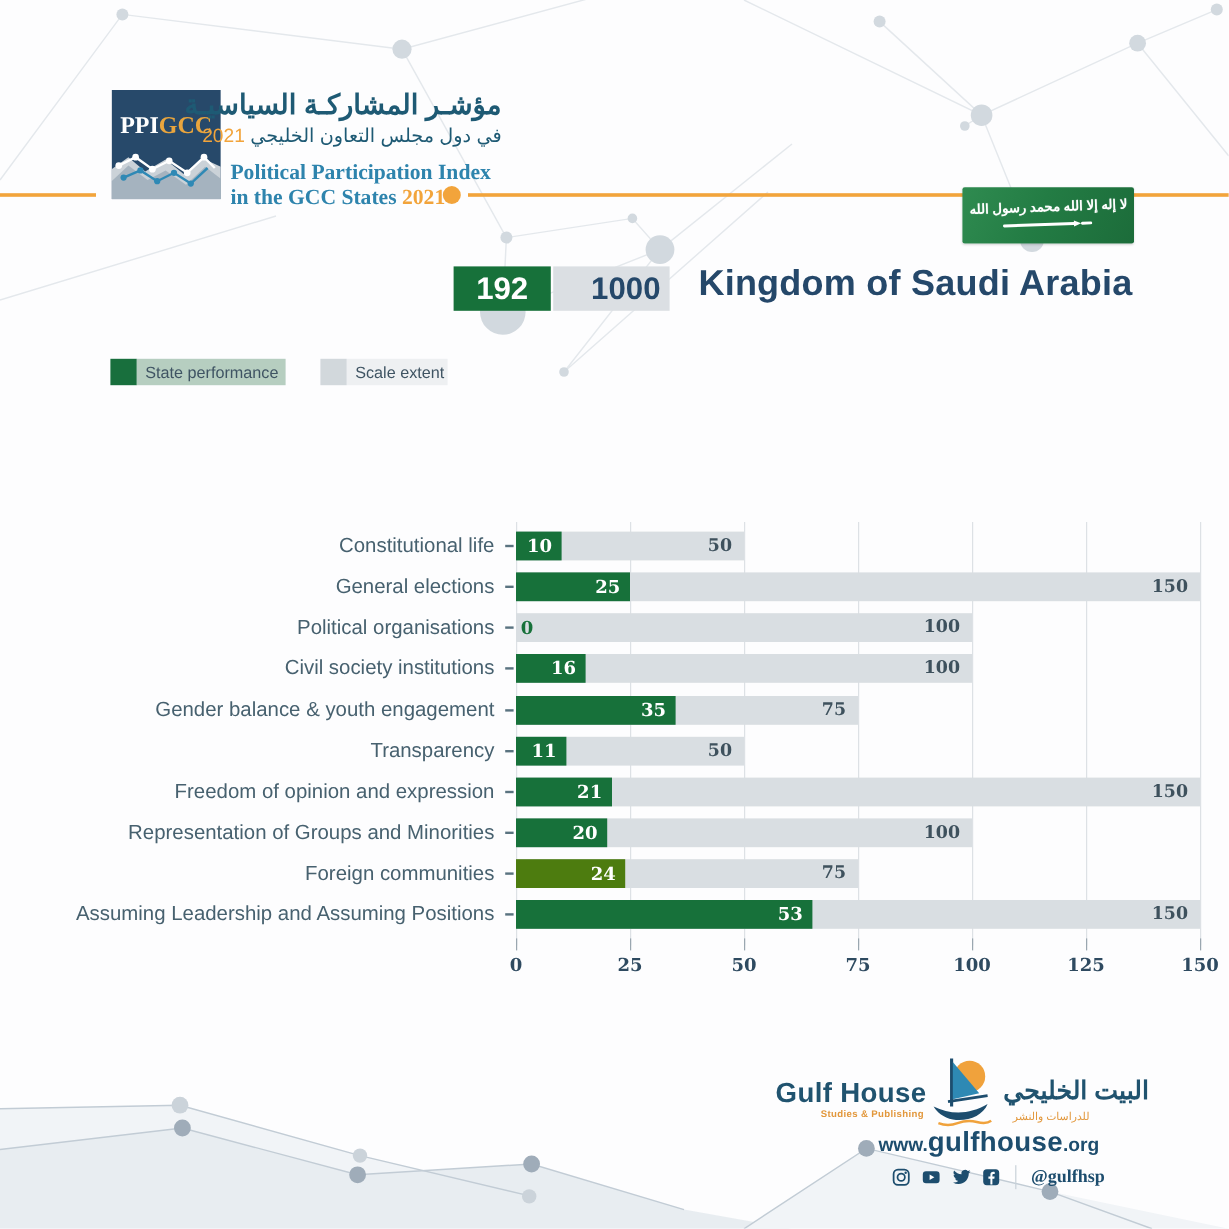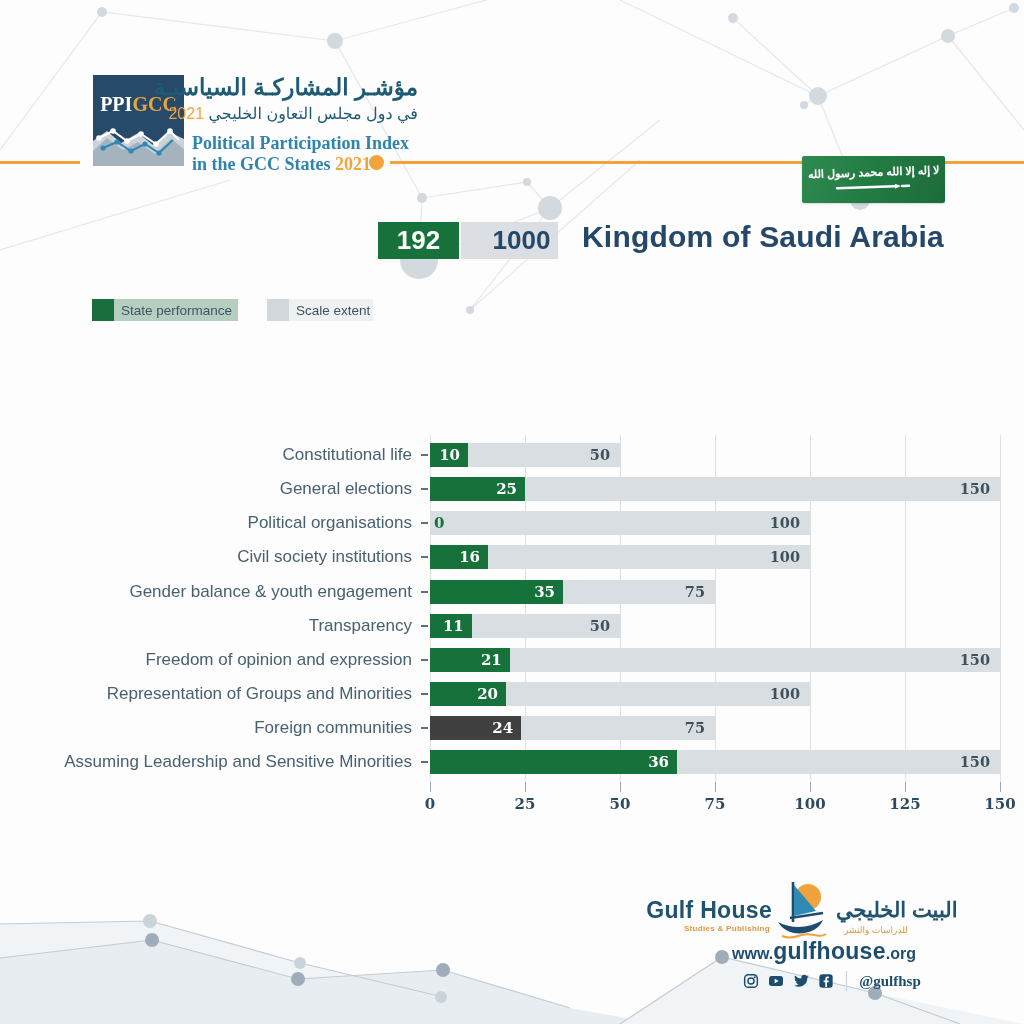--- a/index.html
+++ b/index.html
@@ -286,34 +286,34 @@
             </div>
           </div>
         </div>
         <div class="chart-row" style="top: 281.2px;">
           <div class="cat-label">Foreign communities</div>
           <div class="tick-dash"></div>
           <div class="bars">
             <div class="bar-gray" style="width: 285px; background: rgb(217, 222, 226);">
               <span class="max-label">75</span>
             </div>
-            <div class="bar-green" style="width: 91.2px; background: #404040;">
+            <div class="bar-green" style="width: 91.2px; background: #4d7c0f;">
               <span class="val-label">24</span>
             </div>
           </div>
         </div>
         <div class="chart-row" style="top: 315.35px;">
-          <div class="cat-label">Assuming Leadership and Sensitive Minorities</div>
+          <div class="cat-label">Assuming Leadership and Assuming Positions</div>
           <div class="tick-dash"></div>
           <div class="bars">
             <div class="bar-gray" style="width: 570px; background: rgb(217, 222, 226);">
               <span class="max-label">150</span>
             </div>
             <div class="bar-green" style="width: 247px; background: rgb(23, 113, 58);">
-              <span class="val-label">36</span>
+              <span class="val-label">53</span>
             </div>
           </div>
         </div>
       </div>
     <div id="axis">
         <div class="axis-tick" style="left: 430px;"></div>
         <div class="axis-num" style="left: 400px;">0</div>
         <div class="axis-tick" style="left: 525px;"></div>
         <div class="axis-num" style="left: 495px;">25</div>
         <div class="axis-tick" style="left: 620px;"></div>

